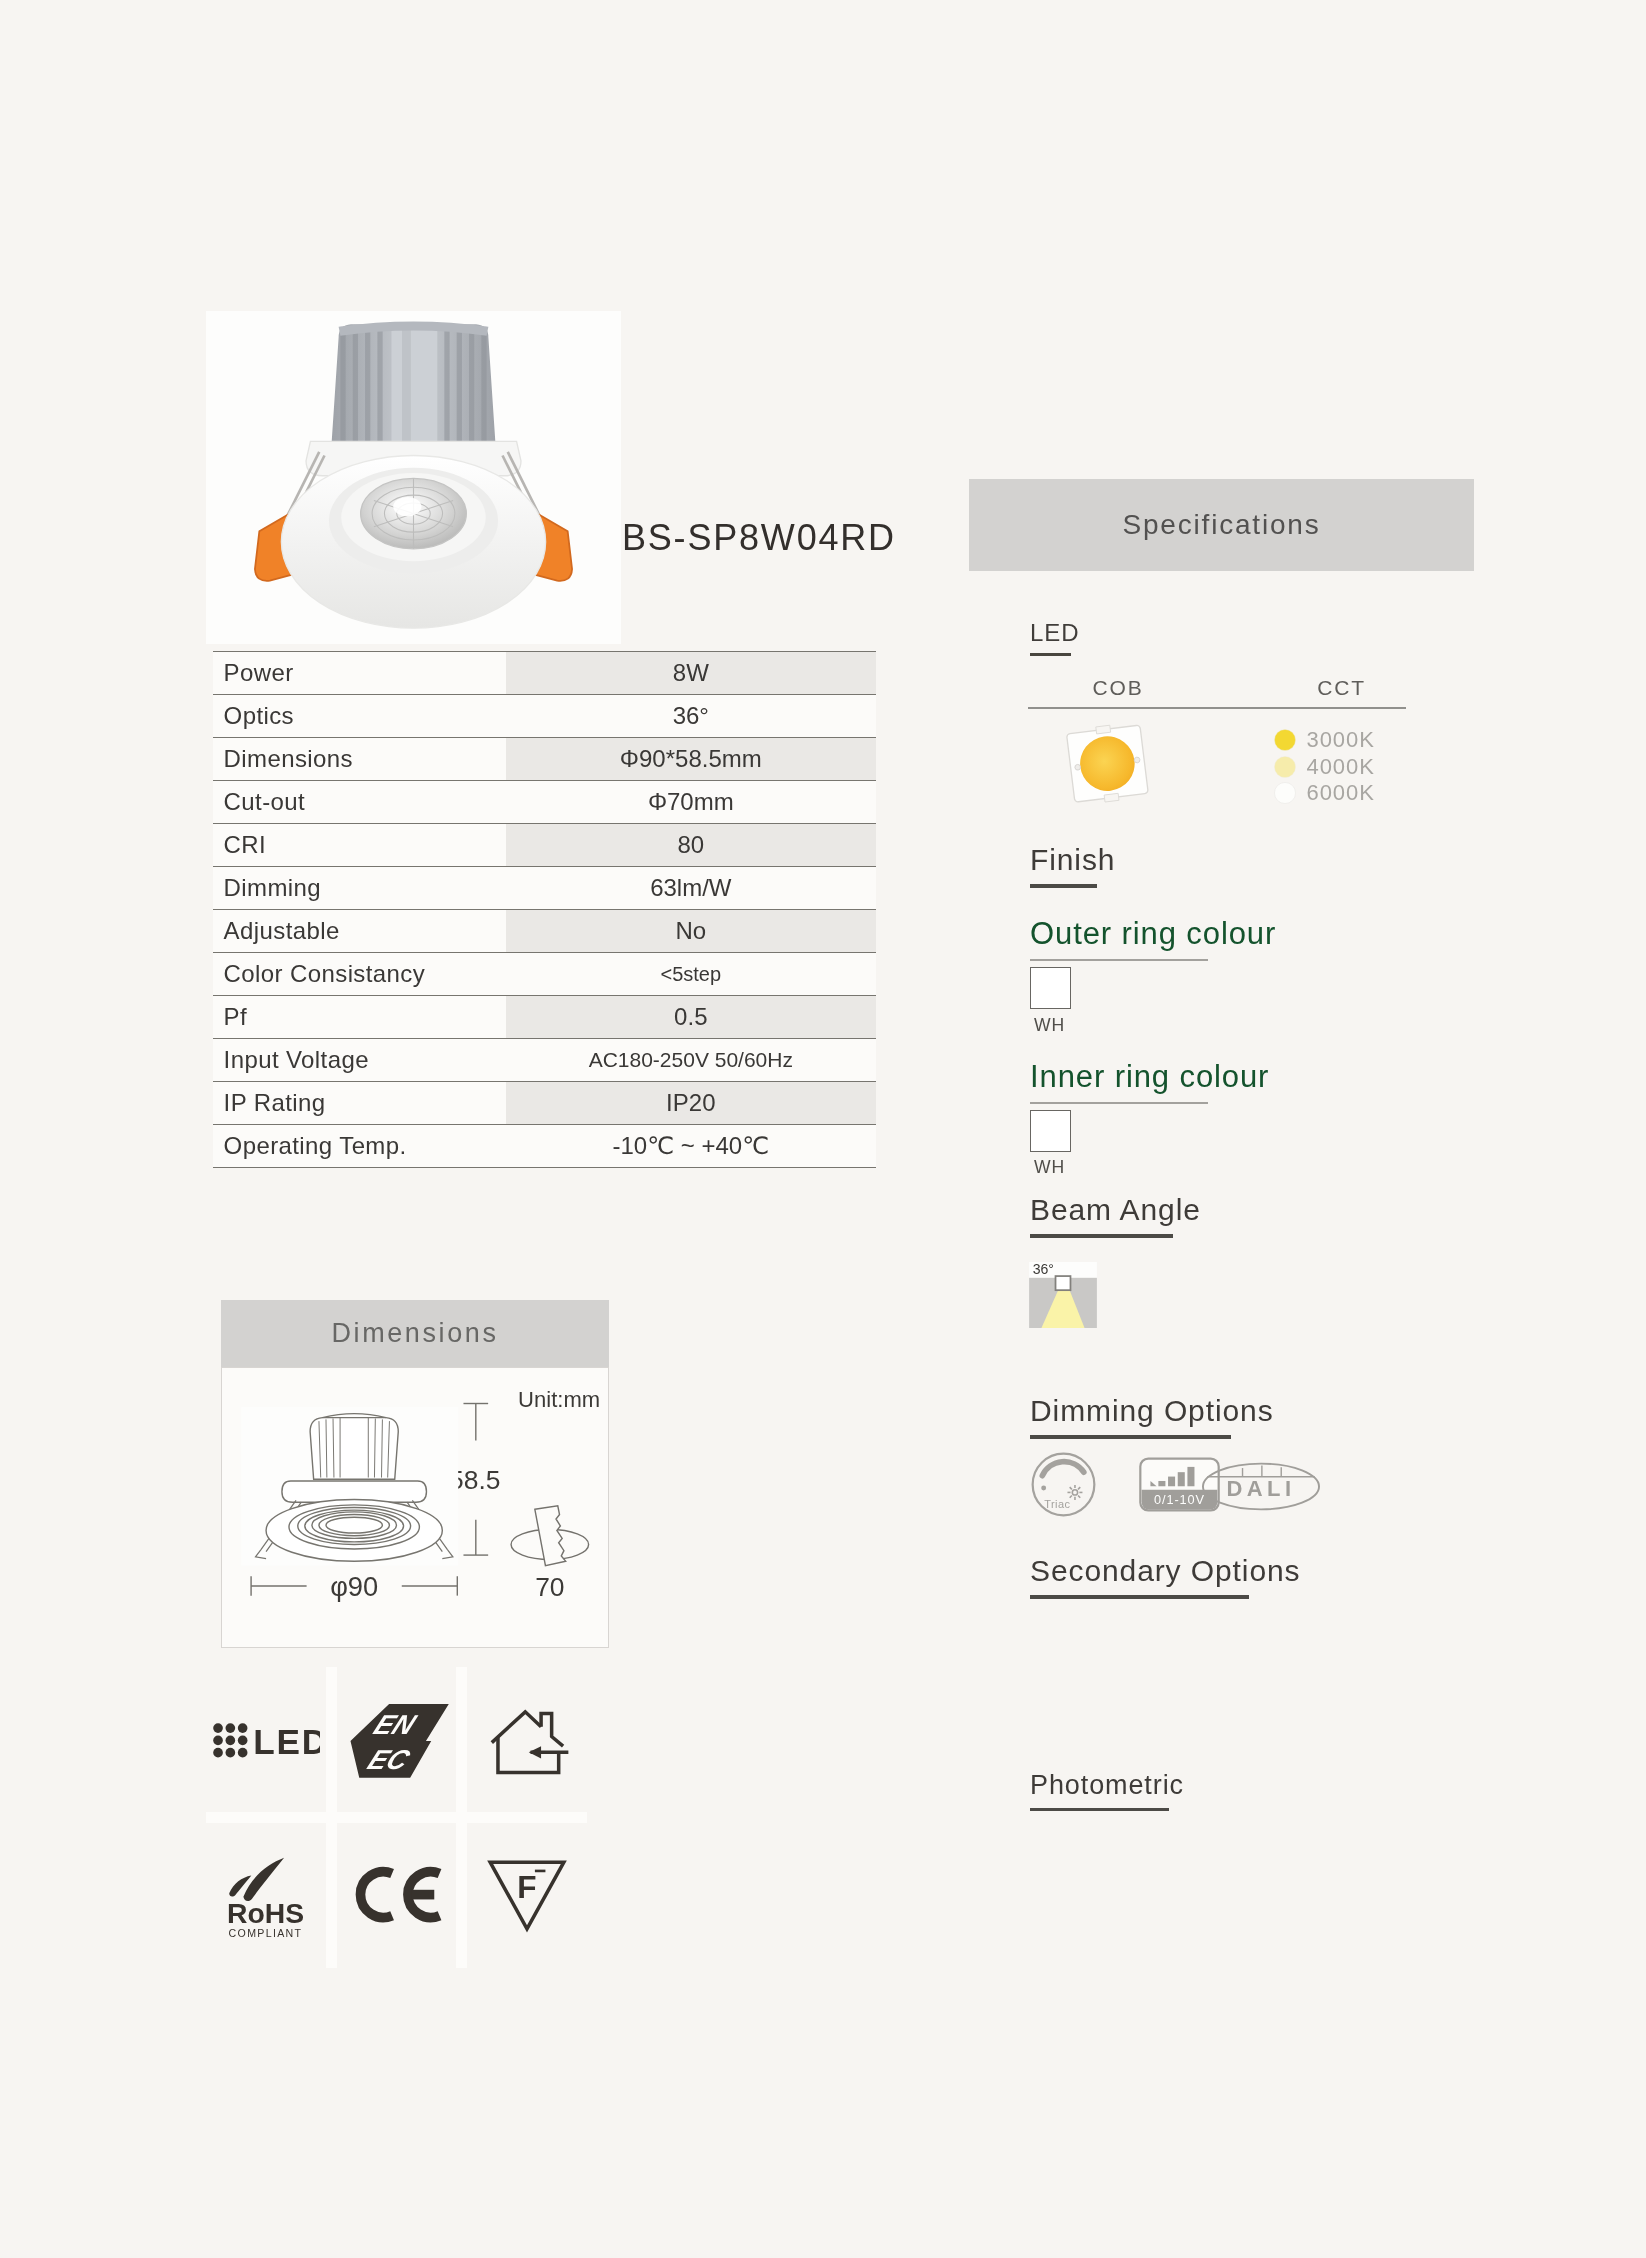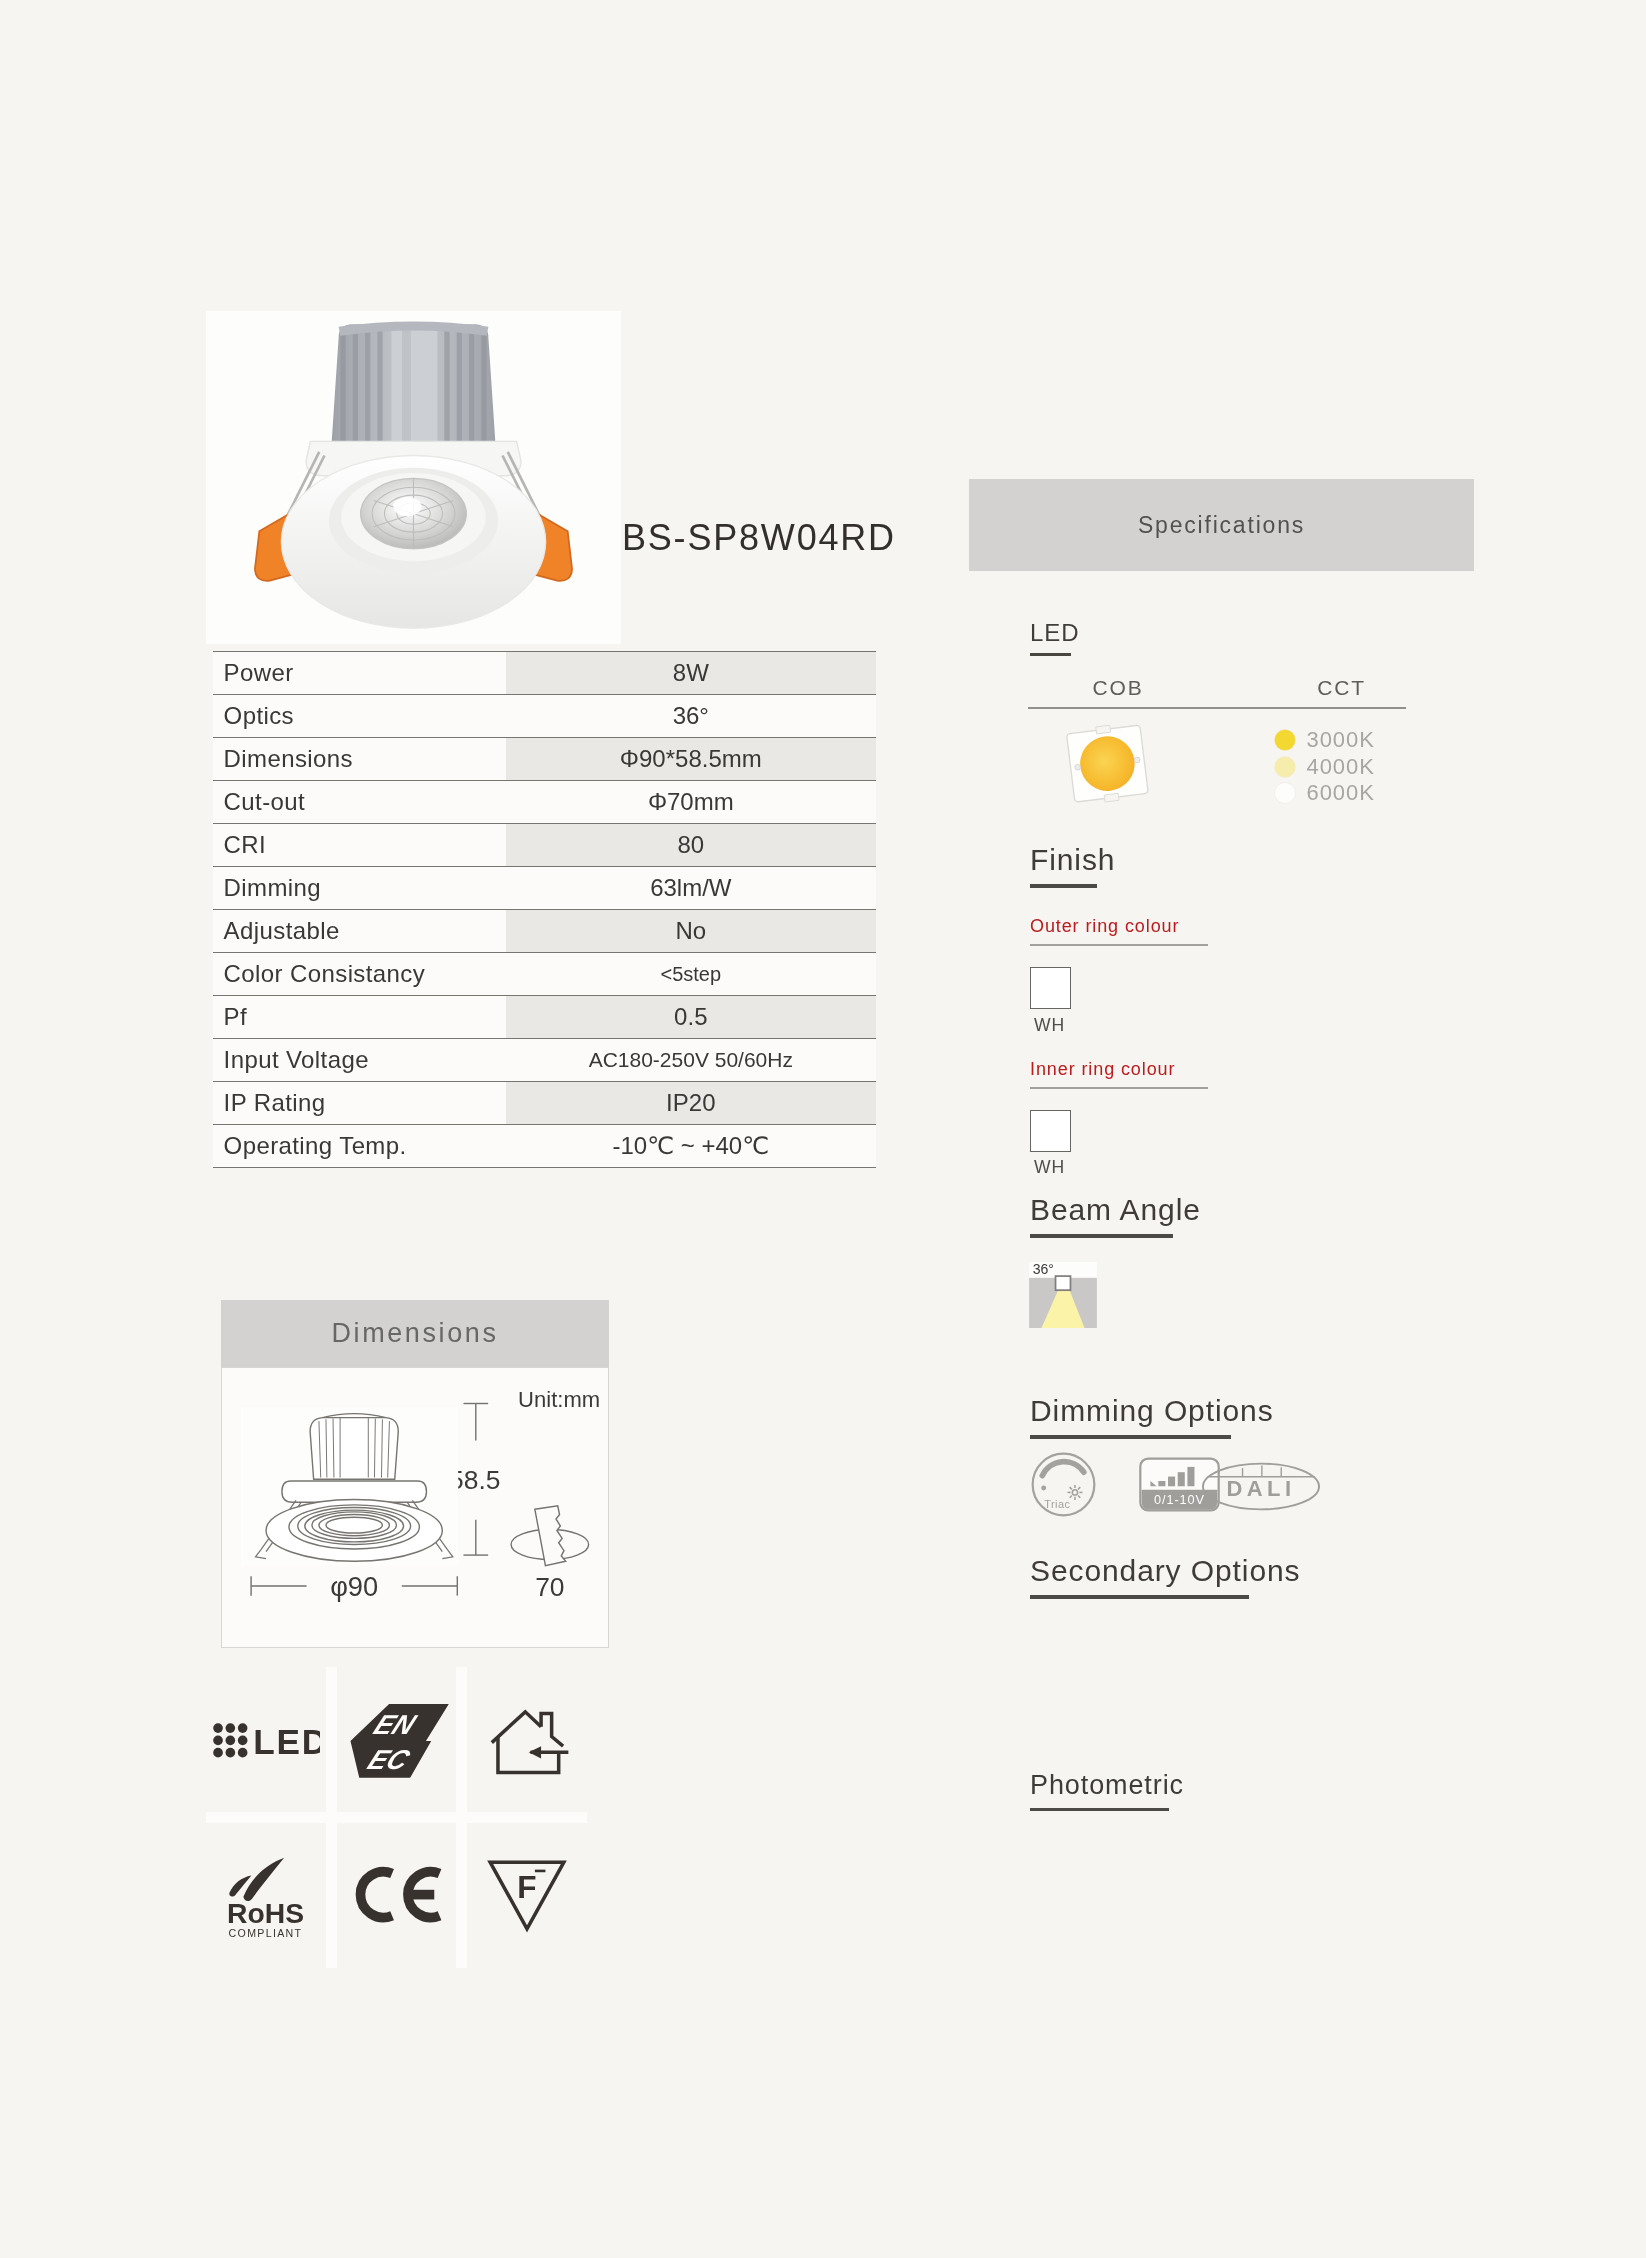--- a/index.html
+++ b/index.html
@@ -5,38 +5,38 @@
   html,body{margin:0;padding:0;background:#e9e7e4;}
   .page{position:relative;width:1646px;height:2258px;background:#f7f5f2;overflow:hidden;
         font-family:"Liberation Sans","DejaVu Sans",sans-serif;color:#3a3836;}
   .abs{position:absolute;}
 
   
   .photo-wrap{left:206px;top:311px;width:415px;height:333px;background:#fdfdfc;}
   .model-title{left:622px;top:517px;font-size:36px;letter-spacing:1.8px;color:#332f2c;}
   .spec-header{left:969px;top:479px;width:505px;height:92px;background:#d3d2d0;
                display:flex;align-items:center;justify-content:center;
-               font-size:23px;letter-spacing:1.8px;color:#525150;}
+               font-size:28px;letter-spacing:1.8px;color:#525150;}
 
   
   .spec-table{left:213px;top:651px;width:663px;background:#fcfbf9;border-bottom:0.9px solid #77756f;}
   .spec-row{display:flex;height:43px;border-top:0.9px solid #77756f;box-sizing:border-box;}
   .spec-row .l{width:282px;padding-left:10.6px;display:flex;align-items:center;
                font-size:24px;letter-spacing:0.4px;color:#3a3836;}
   .spec-row .v{flex:1;display:flex;align-items:center;justify-content:center;
                font-size:24px;color:#3a3836;}
   .spec-row:nth-child(odd) .v{background:#eae8e5;}
   .spec-row:nth-child(8) .v{font-size:20px;}
   .spec-row:nth-child(10) .v{font-size:21px;}
   .spec-row:nth-child(13) .v{font-size:22px;}
 
   
   .h-major{font-size:30px;color:#3e3b38;letter-spacing:0.9px;}
   .h-major .rule{height:3.5px;background:#4c4a46;margin-top:7px;}
-  .h-minor{font-size:18px;color:#b91c1c;letter-spacing:0.9px;}
+  .h-minor{font-size:31px;color:#14532d;letter-spacing:0.9px;}
   .h-minor .rule{height:1.8px;background:#a3a19d;margin-top:7px;}
 
   .led-h{left:1030px;top:619px;font-size:24px;color:#403d3a;letter-spacing:0.9px;}
   .led-h .rule{width:41px;height:2.6px;background:#49463f;margin-top:6.2px;}
 
   .cobcct{left:1028px;top:676px;width:378px;}
   .cobcct .cob{position:absolute;left:8px;width:164px;text-align:center;
                font-size:21px;letter-spacing:1.8px;color:#5f5d5a;}
   .cobcct .cct{position:absolute;left:235px;width:157px;text-align:center;
                font-size:21px;letter-spacing:1.8px;color:#5f5d5a;}

